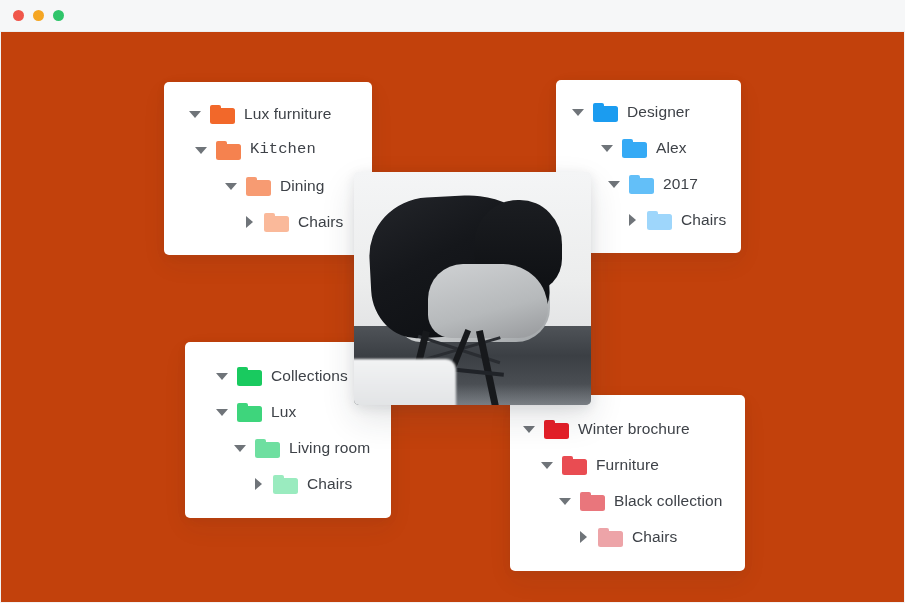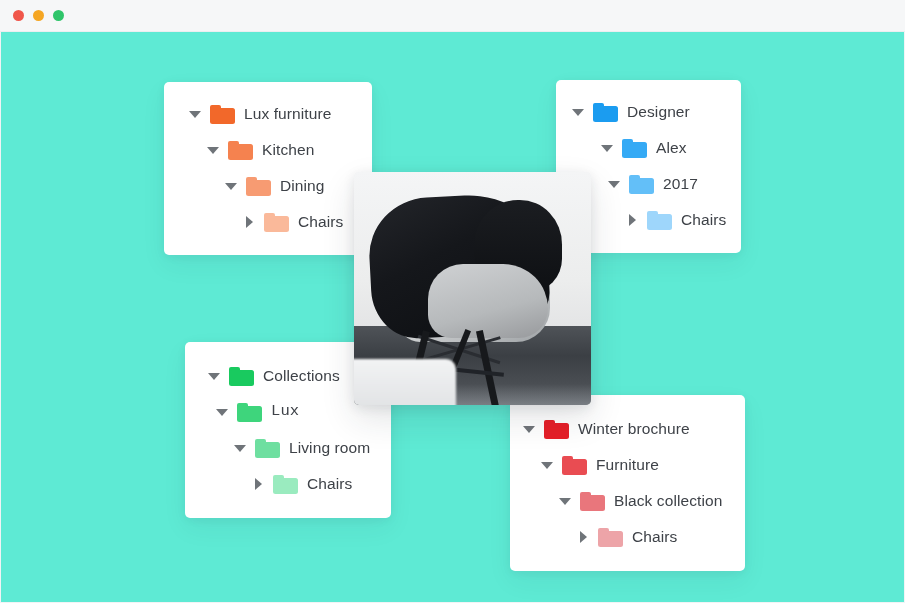--- a/index.html
+++ b/index.html
@@ -44,21 +44,21 @@
     border-radius: 50%;
     display: block;
   }
 
   .canvas {
     position: absolute;
     left: 0;
     top: 32px;
     width: 905px;
     height: 571px;
-    background: #5eead4;
+    background: #c2410c;
     border: 1px solid #f2f3f5;
     border-top: none;
     box-sizing: border-box;
     overflow: hidden;
   }
 
   
   .card {
     position: absolute;
     background: #ffffff;
@@ -258,21 +258,21 @@
 
     <div class="card" style="left:163px; top:50px; width:208px; height:173px; padding-top:14px;">
       <div class="row" style="padding-left:24px;">
         <span class="twisty open"></span>
         <span class="folder" style="color:#f2682a;">
             <span class="tab"></span>
             <span class="body"></span>
           </span>
         <span class="label">Lux furniture</span>
       </div>
-      <div class="row" style="padding-left:42px;">
+      <div class="row" style="padding-left:30px;font-family:Liberation Mono, monospace;">
         <span class="twisty open"></span>
         <span class="folder" style="color:#f5824f;">
             <span class="tab"></span>
             <span class="body"></span>
           </span>
         <span class="label">Kitchen</span>
       </div>
       <div class="row" style="padding-left:60px;">
         <span class="twisty open"></span>
         <span class="folder" style="color:#f79b72;">
@@ -320,29 +320,29 @@
         <span class="twisty closed"></span>
         <span class="folder" style="color:#9ed6fb;">
             <span class="tab"></span>
             <span class="body"></span>
           </span>
         <span class="label">Chairs</span>
       </div>
     </div>
 
     <div class="card" style="left:184px; top:310px; width:206px; height:176px; padding-top:16px;">
-      <div class="row" style="padding-left:22px;">
+      <div class="row" style="padding-left:30px;">
         <span class="twisty open"></span>
         <span class="folder" style="color:#19ca5f;">
             <span class="tab"></span>
             <span class="body"></span>
           </span>
         <span class="label">Collections</span>
       </div>
-      <div class="row" style="padding-left:30px;font-family:Liberation Mono, monospace;">
+      <div class="row" style="padding-left:30px;">
         <span class="twisty open"></span>
         <span class="folder" style="color:#3ed57c;">
             <span class="tab"></span>
             <span class="body"></span>
           </span>
         <span class="label">Lux</span>
       </div>
       <div class="row" style="padding-left:48px;">
         <span class="twisty open"></span>
         <span class="folder" style="color:#6edfa0;">

